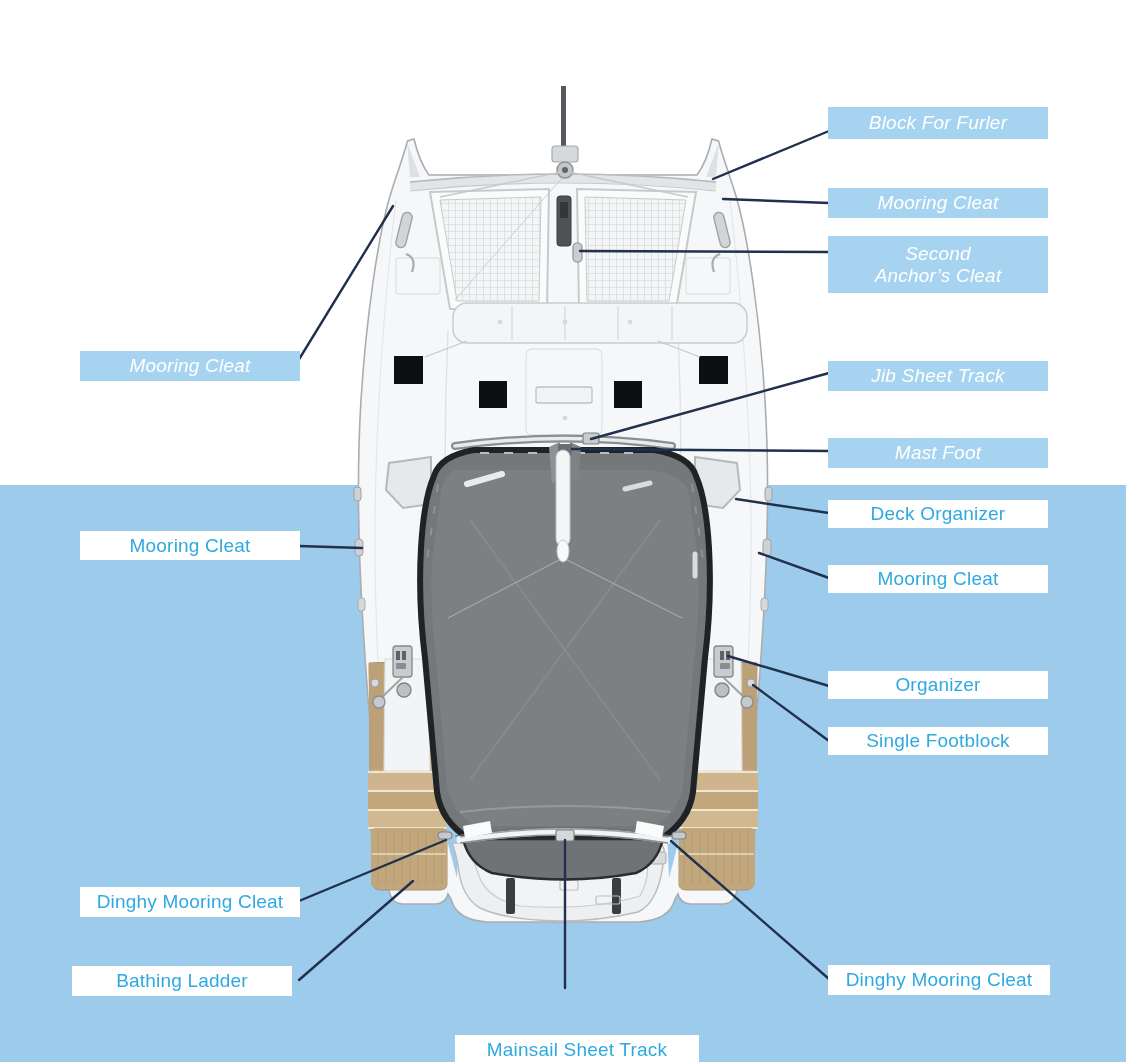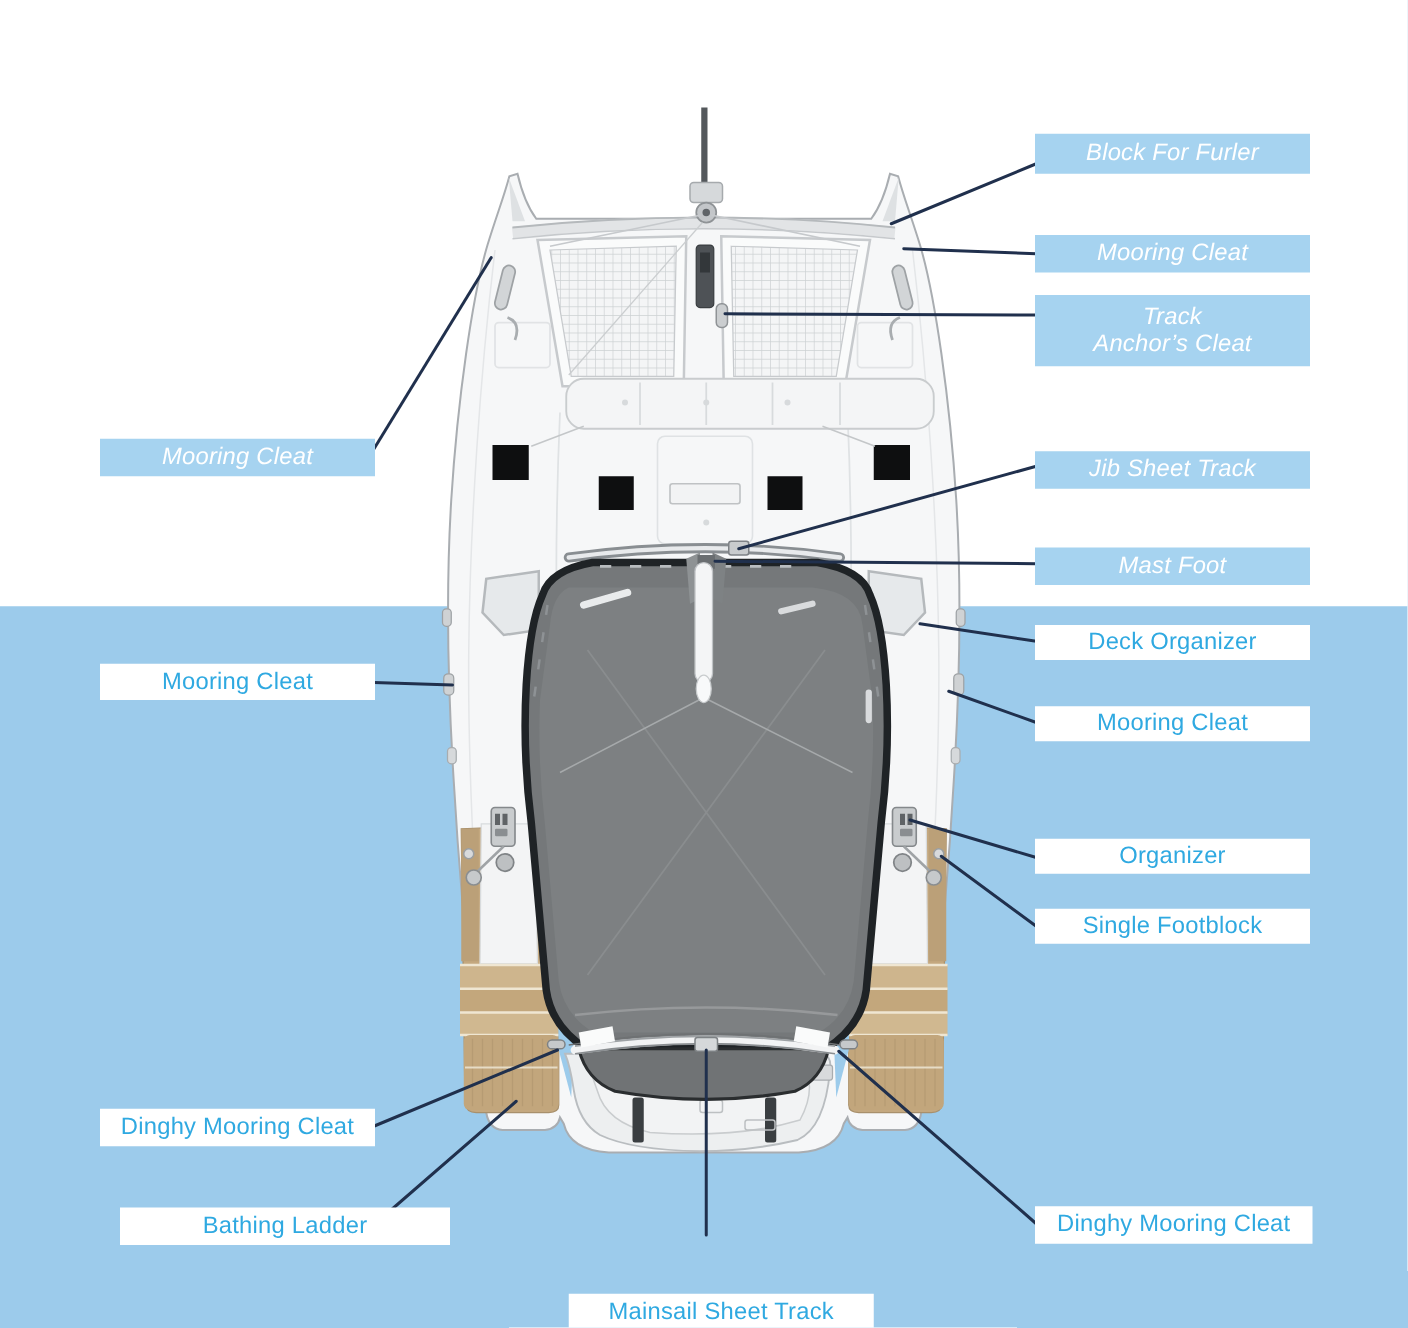--- a/index.html
+++ b/index.html
@@ -236,21 +236,21 @@
     <line class="leader" x1="298" y1="361" x2="393" y2="206"></line>
     <line class="leader" x1="299" y1="546" x2="362" y2="548"></line>
   </g>
 </svg>
 
 <div class="label on-white" style="left:828px;top:107px;width:220px;height:32px">Block For Furler</div>
 
 <div class="label on-white" style="left:828px;top:188px;width:220px;height:30px">Mooring Cleat</div>
 
 <div class="label on-white two-line" style="left:828px;top:236px;width:220px;height:57px">
-  <span>Track</span>
+  <span>Second</span>
   <span>Anchor’s Cleat</span>
 </div>
 
 <div class="label on-white" style="left:828px;top:361px;width:220px;height:30px">Jib Sheet Track</div>
 
 <div class="label on-white" style="left:828px;top:438px;width:220px;height:30px">Mast Foot</div>
 
 <div class="label on-blue" style="left:828px;top:500px;width:220px;height:28px">Deck Organizer</div>
 
 <div class="label on-blue" style="left:828px;top:565px;width:220px;height:28px">Mooring Cleat</div>
@@ -260,17 +260,17 @@
 <div class="label on-blue" style="left:828px;top:727px;width:220px;height:28px">Single Footblock</div>
 
 <div class="label on-blue" style="left:828px;top:965px;width:222px;height:30px">Dinghy Mooring Cleat</div>
 
 <div class="label on-white" style="left:80px;top:351px;width:220px;height:30px">Mooring Cleat</div>
 
 <div class="label on-blue" style="left:80px;top:531px;width:220px;height:29px">Mooring Cleat</div>
 
 <div class="label on-blue" style="left:80px;top:887px;width:220px;height:30px">Dinghy Mooring Cleat</div>
 
-<div class="label on-blue" style="left:96px;top:966px;width:264px;height:30px">Bathing Ladder</div>
+<div class="label on-blue" style="left:72px;top:966px;width:220px;height:30px">Bathing Ladder</div>
 
 <div class="label on-blue" style="left:455px;top:1035px;width:244px;height:30px">Mainsail Sheet Track</div>
 
 </div>
 
 </body></html>

